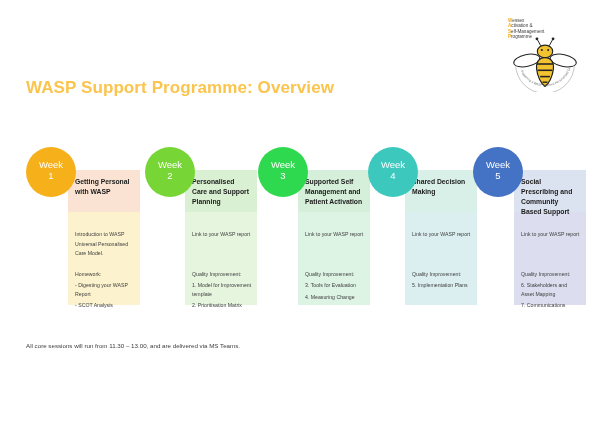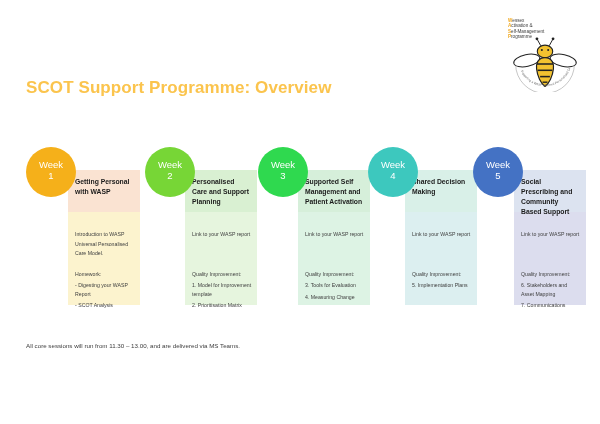--- a/index.html
+++ b/index.html
@@ -188,21 +188,21 @@
       <path d="M39.6 49 L60.4 49" stroke="#222" stroke-width="2.2"></path>
       <path d="M43 58 L57 58" stroke="#222" stroke-width="2.2"></path>
       <path d="M46.5 66 L53.5 66" stroke="#222" stroke-width="2"></path>
       <path id="arcpath" d="M14 46 A38 38 0 0 0 86 46" fill="none"></path>
       <text font-size="4.4" font-family="Liberation Sans, sans-serif" fill="#6d6d6d">
         <textPath href="#arcpath" startOffset="4%">Supporting a WASP informed Personalised Care Approach</textPath>
       </text>
     </svg>
   </div>
 
-  <div class="title">SCOT Support Programme: Overview</div>
+  <div class="title">WASP Support Programme: Overview</div>
 
   <div class="weeks">
 
     <div class="week">
       <div class="panel" style="left:68px;">
         <div class="panel-top" style="background:#FAE3D2;"></div>
         <div class="panel-bottom" style="background:#FCF3CE;"></div>
         <div class="panel-inner">
           <div class="panel-heading">Getting Personal with WASP</div>
           <div class="panel-body">

